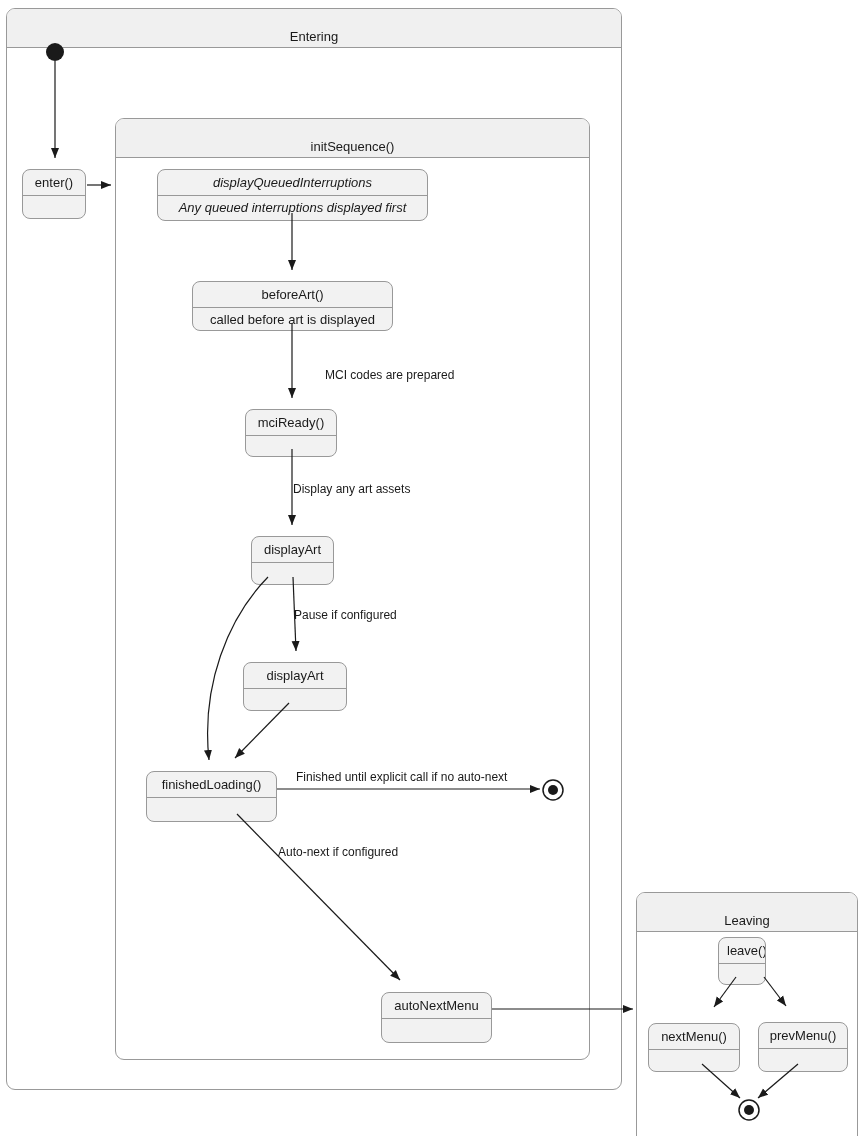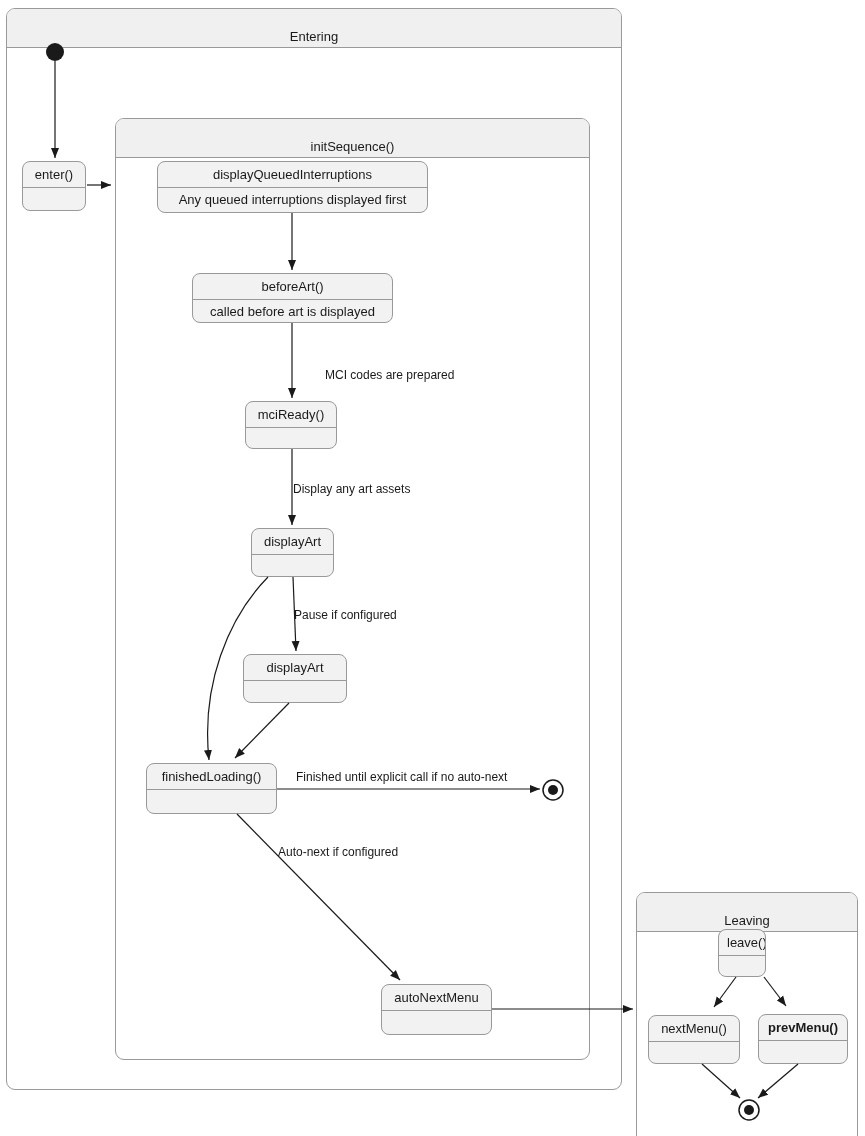--- a/index.html
+++ b/index.html
@@ -31,20 +31,21 @@
   }
   
   .state{
     position:absolute;
     border:1px solid #999999;
     border-radius:8px;
     background:#f2f2f2;
     box-sizing:border-box;
     z-index:2;
     overflow:hidden;
+    margin-top:8px;
   }
   .state-title{
     text-align:center;
     font-size:13px;
     line-height:15px;
     padding:5px 8px;
     border-bottom:1px solid #999999;
     white-space:nowrap;
   }
   .state-body{height:24px;}
@@ -84,21 +85,21 @@
 
   <div class="container" style="left:636px;top:892px;width:222px;height:289px;">
     <div class="container-title">Leaving</div>
   </div>
 
   <div class="state" style="left:22px;top:161px;width:64px;height:50px;">
     <div class="state-title">enter()</div>
     <div class="state-body"></div>
   </div>
 
-  <div class="state" style="left:157px;top:161px;width:271px;height:52px;">
+  <div class="state" style="left:157px;top:161px;width:271px;height:52px;font-style:italic;">
     <div class="state-title">displayQueuedInterruptions</div>
     <div class="state-note">Any queued interruptions displayed first</div>
   </div>
 
   <div class="state" style="left:192px;top:273px;width:201px;height:50px;">
     <div class="state-title">beforeArt()</div>
     <div class="state-note">called before art is displayed</div>
   </div>
 
   <div class="state" style="left:245px;top:401px;width:92px;height:48px;">
@@ -129,21 +130,21 @@
   <div class="state" style="left:718px;top:929px;width:48px;height:48px;">
     <div class="state-title">leave()</div>
     <div class="state-body"></div>
   </div>
 
   <div class="state" style="left:648px;top:1015px;width:92px;height:49px;">
     <div class="state-title">nextMenu()</div>
     <div class="state-body"></div>
   </div>
 
-  <div class="state" style="left:758px;top:1014px;width:90px;height:50px;font-weight:bold;">
+  <div class="state" style="left:758px;top:1014px;width:90px;height:50px;">
     <div class="state-title">prevMenu()</div>
     <div class="state-body"></div>
   </div>
 
   <svg id="edges" width="865" height="1136" viewBox="0 0 865 1136">
     <defs>
       <marker id="ah" markerWidth="11" markerHeight="9" refX="10" refY="4.5" orient="auto" markerUnits="userSpaceOnUse">
         <path d="M0,0.5 L10,4.5 L0,8.5 Z" fill="#1a1a1a"></path>
       </marker>
     </defs>

